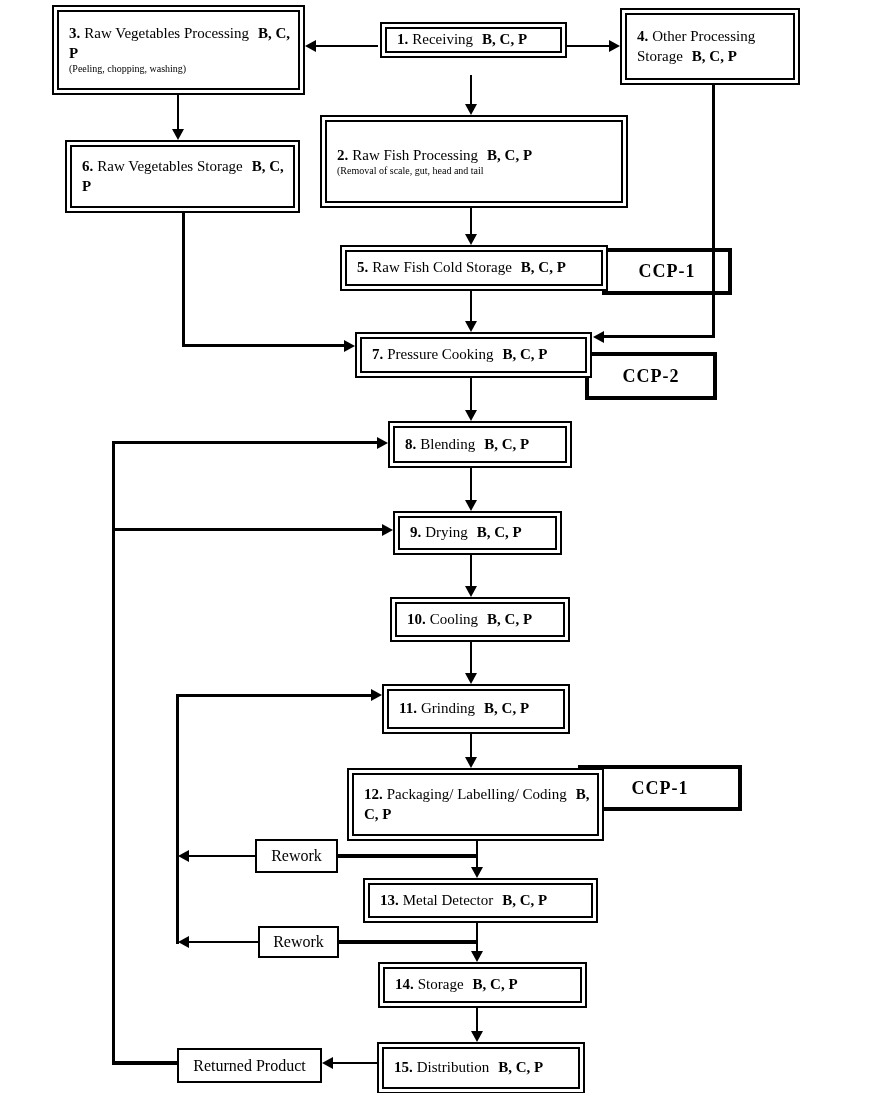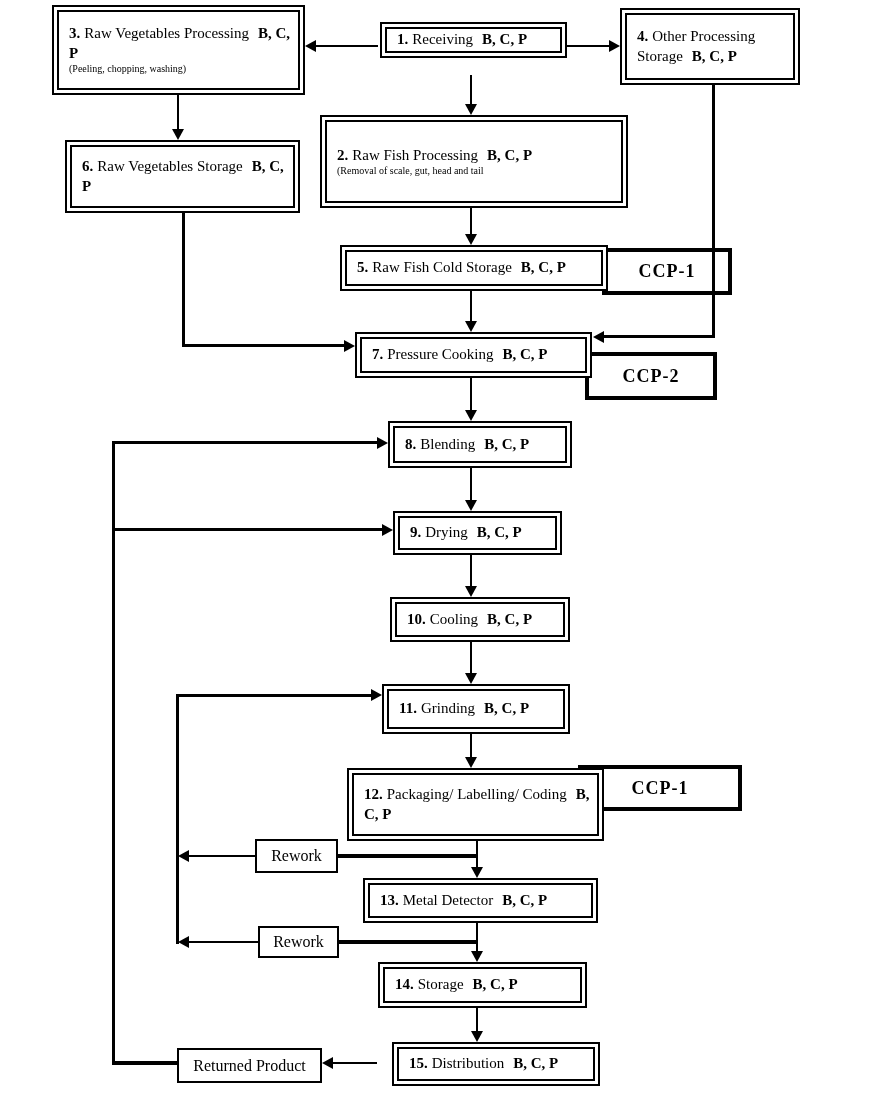--- a/index.html
+++ b/index.html
@@ -222,21 +222,21 @@
   </div>
 
   <div class="node" style="left:378px;top:962px;width:209px;height:46px">
     <div class="frame">
         <div class="txt">
       <span class="b">14.</span><span class="lbl">Storage</span><span class="hz">B, C, P</span>
     </div>
       </div>
   </div>
 
-  <div class="node" style="left:392px;top:1042px;width:208px;height:44px">
+  <div class="node" style="left:377px;top:1042px;width:208px;height:52px">
     <div class="frame">
         <div class="txt">
       <span class="b">15.</span><span class="lbl">Distribution</span><span class="hz">B, C, P</span>
     </div>
       </div>
   </div>
 
   <div class="plain" style="left:255px;top:839px;width:83px;height:34px">
     <span>Rework</span>
   </div>

